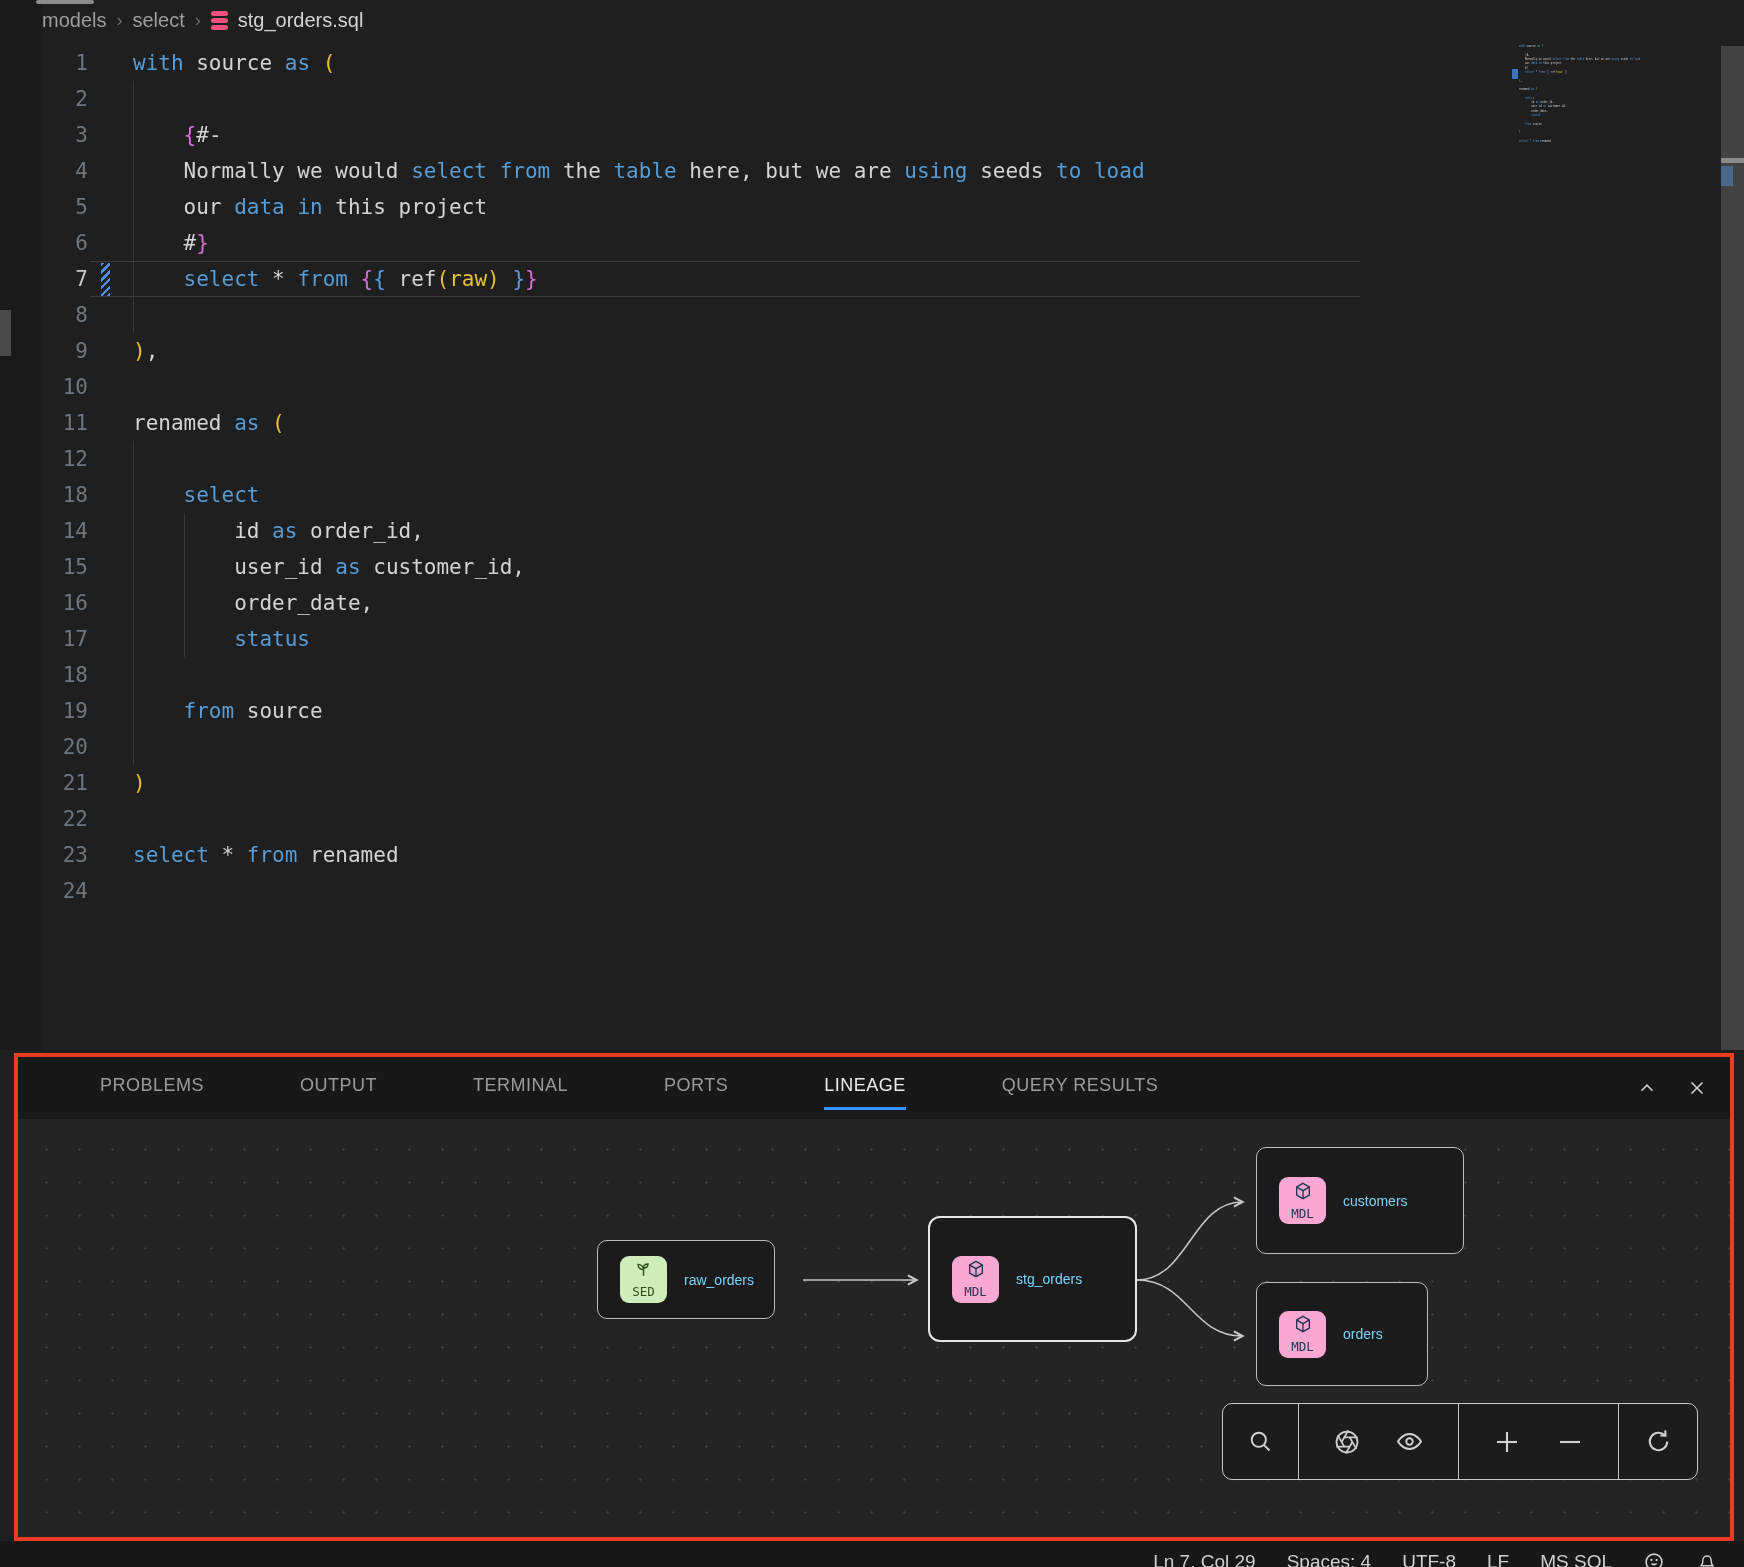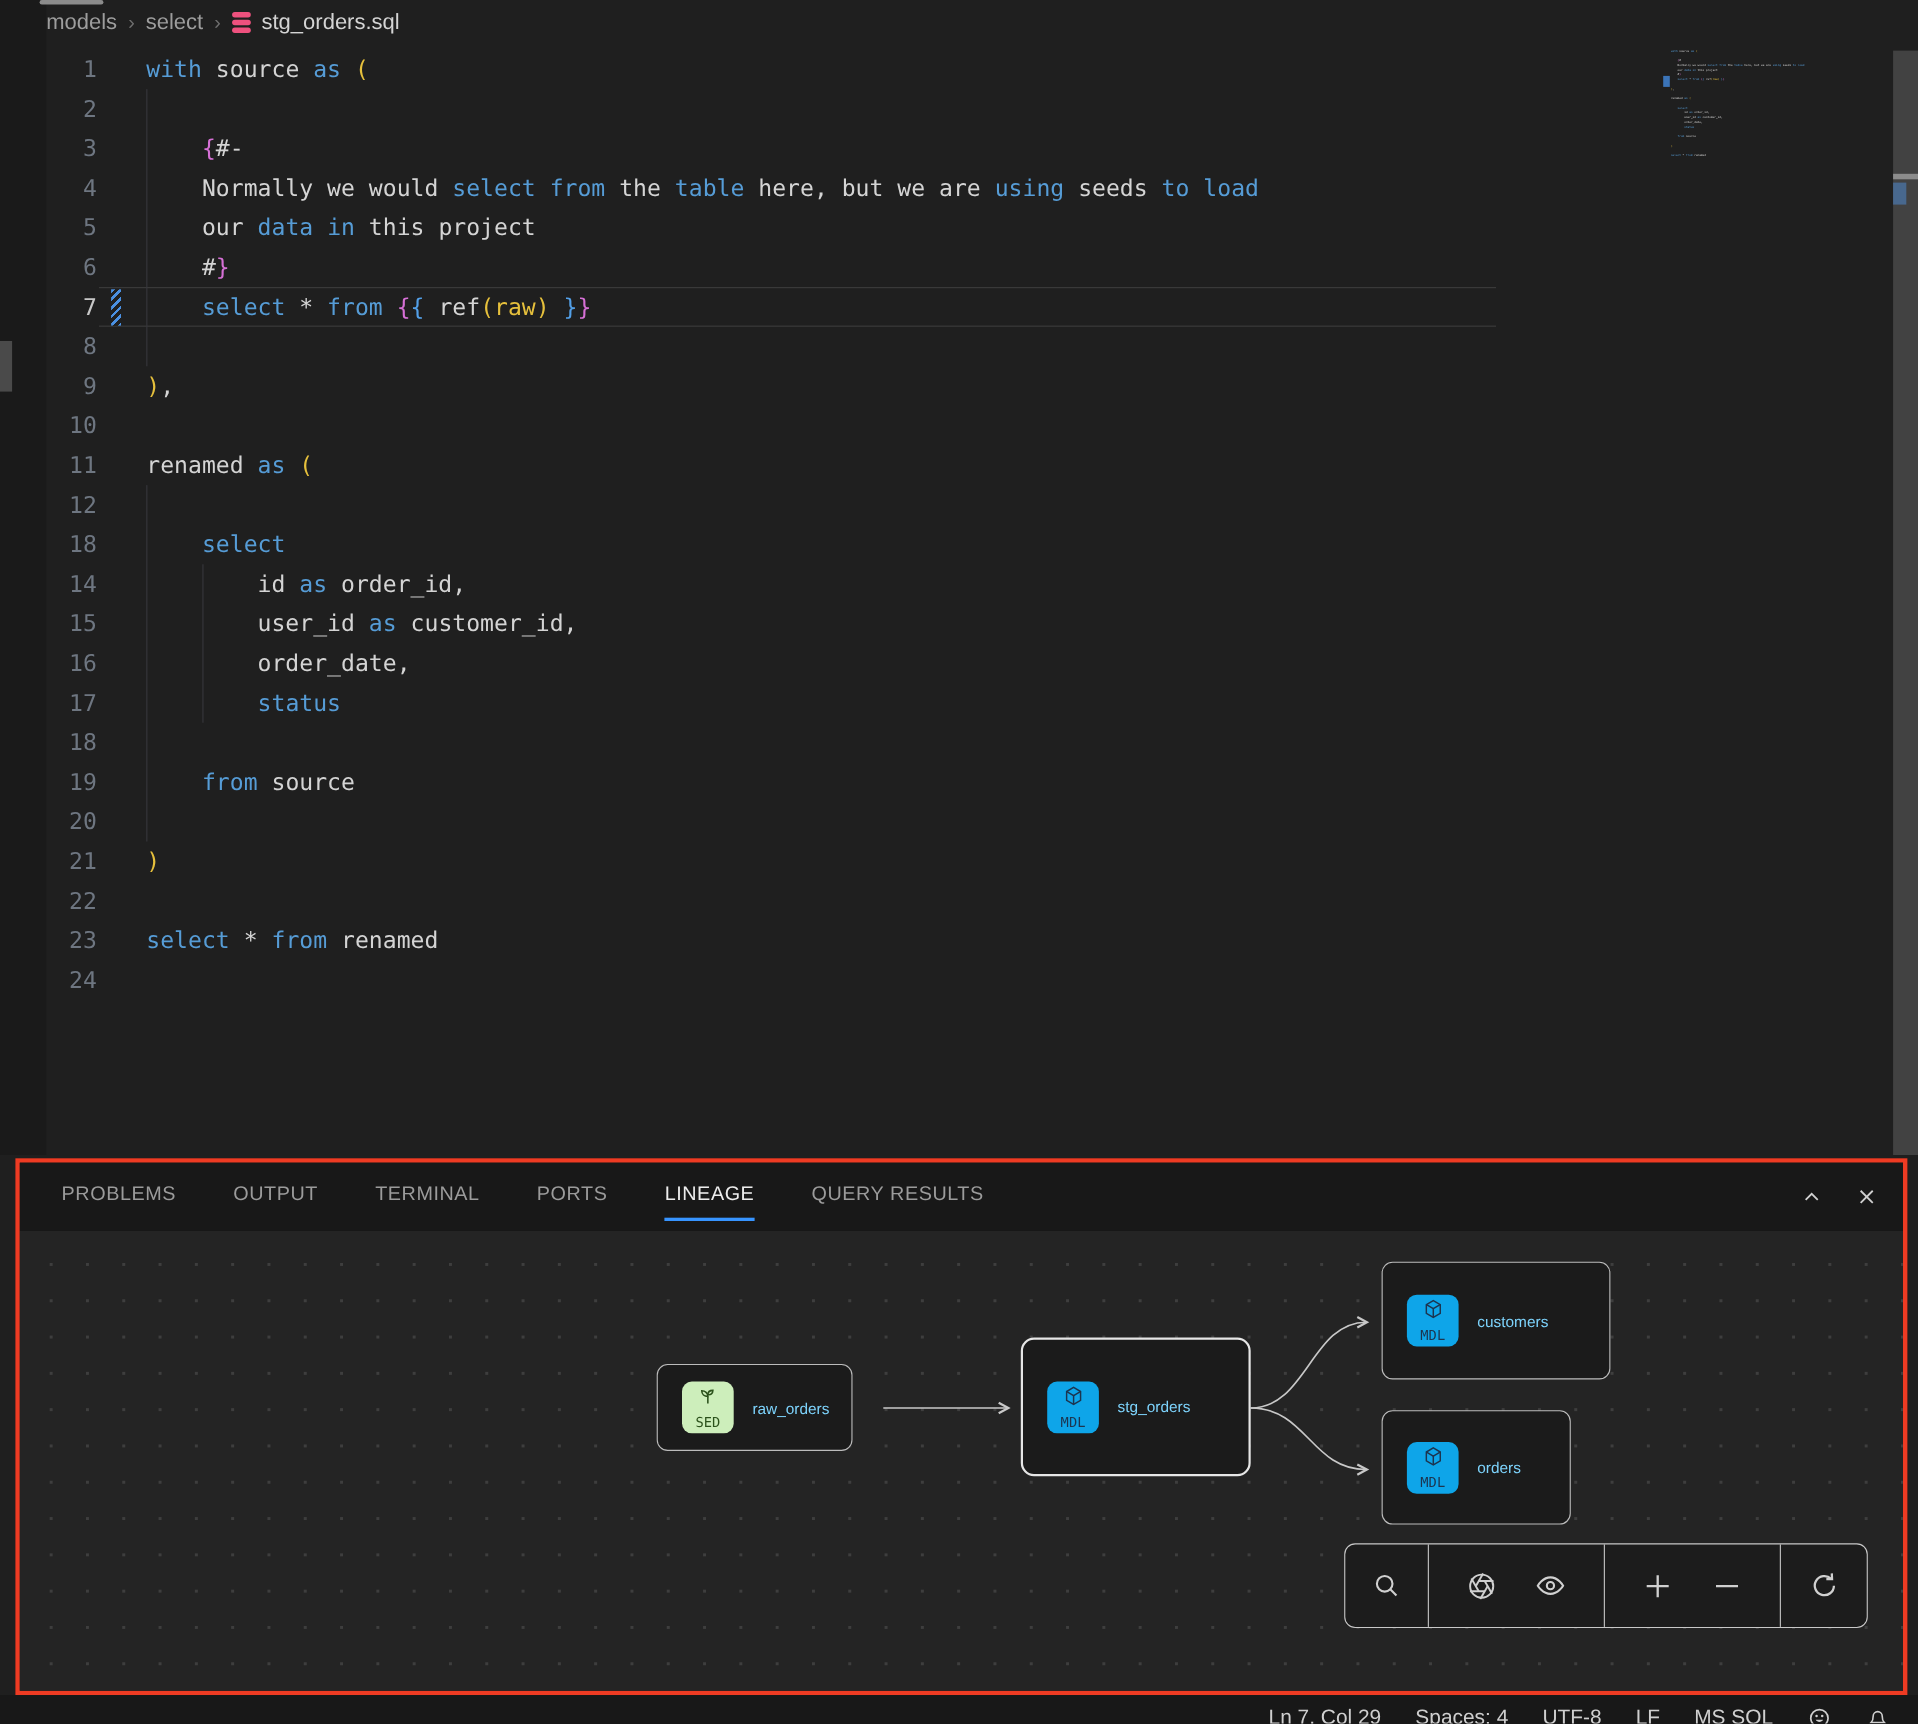--- a/index.html
+++ b/index.html
@@ -44,42 +44,42 @@
   .oruler .band { position:absolute; left:0; top:112px; width:23px; height:5px; background:#8c8c8c; }
   .oruler .mod { position:absolute; left:0; top:120px; width:12px; height:20px; background:#48688e; }
   
   .panel {
     position:absolute; left:14px; top:1053px; width:1720px; height:488px;
     border:4px solid #ee3b23; background:#181818;
   }
   .panel-header { position:absolute; left:0; top:0; right:0; height:62px; background:#181818;
     display:flex; align-items:center; padding-left:38px; }
   .tabs { display:flex; gap:52px; }
-  .tab { font-size:18px; letter-spacing:0.5px; color:#9b9b9b; padding:8px 0 11px 0; cursor:default; }
+  .tab { font-size:18px; letter-spacing:0.5px; color:#9b9b9b; padding:8px 0 11px 0; cursor:default;margin-left:44px; }
   .tab.active { color:#ececec; border-bottom:3px solid #3794ff; }
   .panel-actions { position:absolute; right:22px; top:0; height:62px; display:flex; align-items:center; gap:28px; color:#d0d0d0; }
   .panel-actions svg { display:block; }
   .canvas {
     position:absolute; left:0; top:62px; right:0; bottom:0; background:#242424;
     background-image:radial-gradient(#3e3e3e 1.3px, transparent 1.4px);
     background-size:33px 33px; background-position:12px 14px;
   }
   
   .node {
     position:absolute; background:#1b1b1b; border:1.6px solid #bcbcbc; border-radius:10px;
     display:flex; align-items:center; padding-left:22px; gap:17px;
   }
   .node.selected { border-color:#e6e6e6; border-width:2px; border-radius:12px; }
   .node-label { font-size:14px; color:#7dd3fc; }
   .badge {
     width:47px; height:47px; border-radius:9px; display:flex; flex-direction:column;
     align-items:center; justify-content:center; gap:1px; flex:0 0 auto;
   }
   .badge.seed { background:#cdeebb; color:#2c521c; }
-  .badge.model { background:#0ea5e9; color:#1c3550; }
+  .badge.model { background:#f9a8d4; color:#1c3550; }
   .badge .blab { font-family:"DejaVu Sans Mono", monospace; font-size:12.5px; }
   .edges { position:absolute; left:0; top:0; pointer-events:none; }
   
   .gtoolbar {
     position:absolute; left:1222px; top:1403px; width:476px; height:77px;
     border:1.6px solid #c8c8c8; border-radius:10px; background:#1c1c1c;
     display:flex; color:#d0d0d0;
   }
   .gcell { display:flex; align-items:center; justify-content:space-evenly; }
   .gcell + .gcell { border-left:1.6px solid #c8c8c8; }

